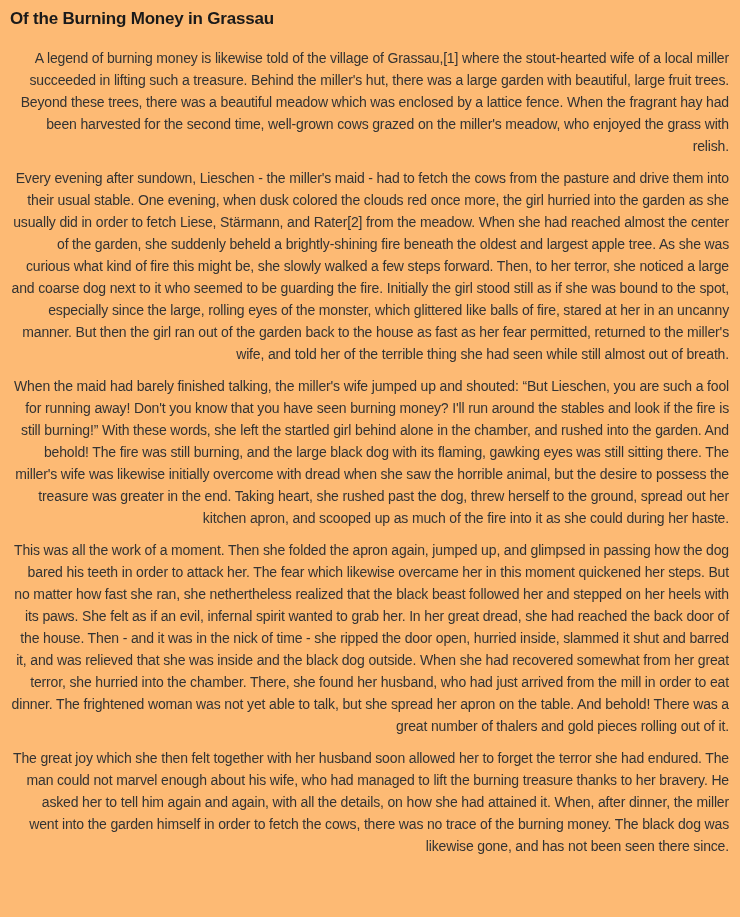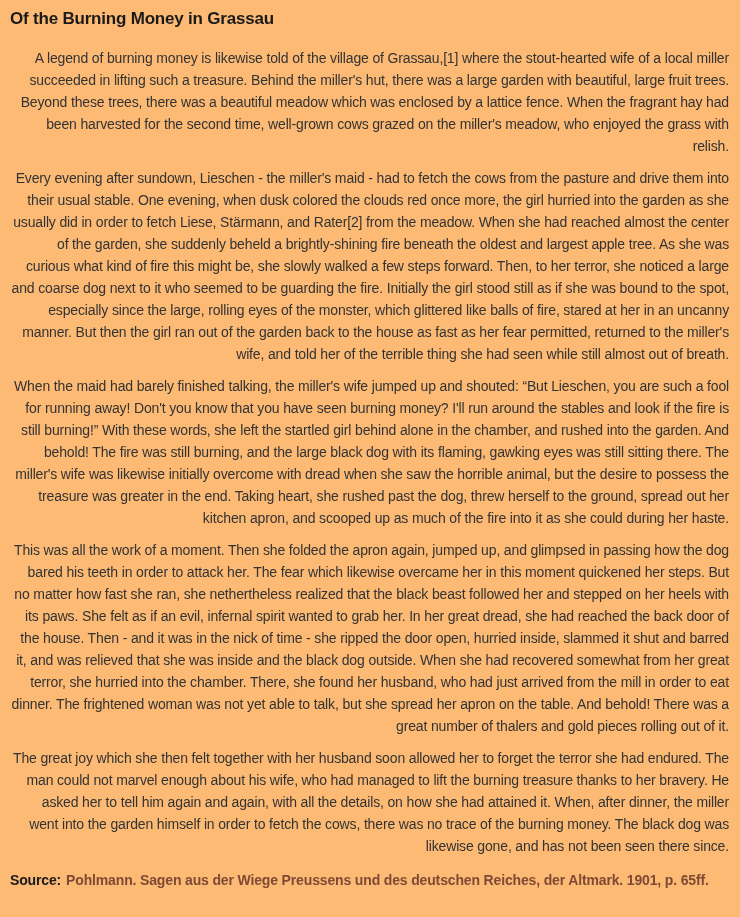--- a/index.html
+++ b/index.html
@@ -55,14 +55,13 @@
   <p class="story-paragraph">A legend of burning money is likewise told of the village of Grassau,[1] where the stout-hearted wife of a local miller succeeded in lifting such a treasure. Behind the miller's hut, there was a large garden with beautiful, large fruit trees. Beyond these trees, there was a beautiful meadow which was enclosed by a lattice fence. When the fragrant hay had been harvested for the second time, well-grown cows grazed on the miller's meadow, who enjoyed the grass with relish.</p>
 
   <p class="story-paragraph">Every evening after sundown, Lieschen - the miller's maid - had to fetch the cows from the pasture and drive them into their usual stable. One evening, when dusk colored the clouds red once more, the girl hurried into the garden as she usually did in order to fetch Liese, Stärmann, and Rater[2] from the meadow. When she had reached almost the center of the garden, she suddenly beheld a brightly-shining fire beneath the oldest and largest apple tree. As she was curious what kind of fire this might be, she slowly walked a few steps forward. Then, to her terror, she noticed a large and coarse dog next to it who seemed to be guarding the fire. Initially the girl stood still as if she was bound to the spot, especially since the large, rolling eyes of the monster, which glittered like balls of fire, stared at her in an uncanny manner. But then the girl ran out of the garden back to the house as fast as her fear permitted, returned to the miller's wife, and told her of the terrible thing she had seen while still almost out of breath.</p>
 
   <p class="story-paragraph">When the maid had barely finished talking, the miller's wife jumped up and shouted: “But Lieschen, you are such a fool for running away! Don't you know that you have seen burning money? I'll run around the stables and look if the fire is still burning!” With these words, she left the startled girl behind alone in the chamber, and rushed into the garden. And behold! The fire was still burning, and the large black dog with its flaming, gawking eyes was still sitting there. The miller's wife was likewise initially overcome with dread when she saw the horrible animal, but the desire to possess the treasure was greater in the end. Taking heart, she rushed past the dog, threw herself to the ground, spread out her kitchen apron, and scooped up as much of the fire into it as she could during her haste.</p>
 
   <p class="story-paragraph">This was all the work of a moment. Then she folded the apron again, jumped up, and glimpsed in passing how the dog bared his teeth in order to attack her. The fear which likewise overcame her in this moment quickened her steps. But no matter how fast she ran, she nethertheless realized that the black beast followed her and stepped on her heels with its paws. She felt as if an evil, infernal spirit wanted to grab her. In her great dread, she had reached the back door of the house. Then - and it was in the nick of time - she ripped the door open, hurried inside, slammed it shut and barred it, and was relieved that she was inside and the black dog outside. When she had recovered somewhat from her great terror, she hurried into the chamber. There, she found her husband, who had just arrived from the mill in order to eat dinner. The frightened woman was not yet able to talk, but she spread her apron on the table. And behold! There was a great number of thalers and gold pieces rolling out of it.</p>
 
   <p class="story-paragraph">The great joy which she then felt together with her husband soon allowed her to forget the terror she had endured. The man could not marvel enough about his wife, who had managed to lift the burning treasure thanks to her bravery. He asked her to tell him again and again, with all the details, on how she had attained it. When, after dinner, the miller went into the garden himself in order to fetch the cows, there was no trace of the burning money. The black dog was likewise gone, and has not been seen there since.</p>
 
-  <p class="source-line"><span class="source-label">Source:</span><span class="source-citation">Pohlmann. Sagen aus der Wiege Preussens und des deutschen Reiches, der Altmark. 1901, p. 65ff.</span></p>
 </div>
 
 </body></html>

